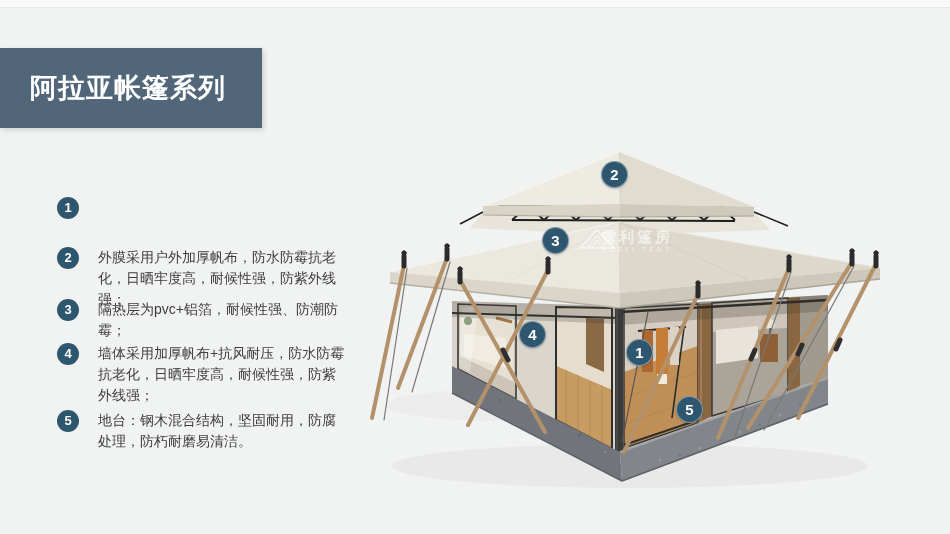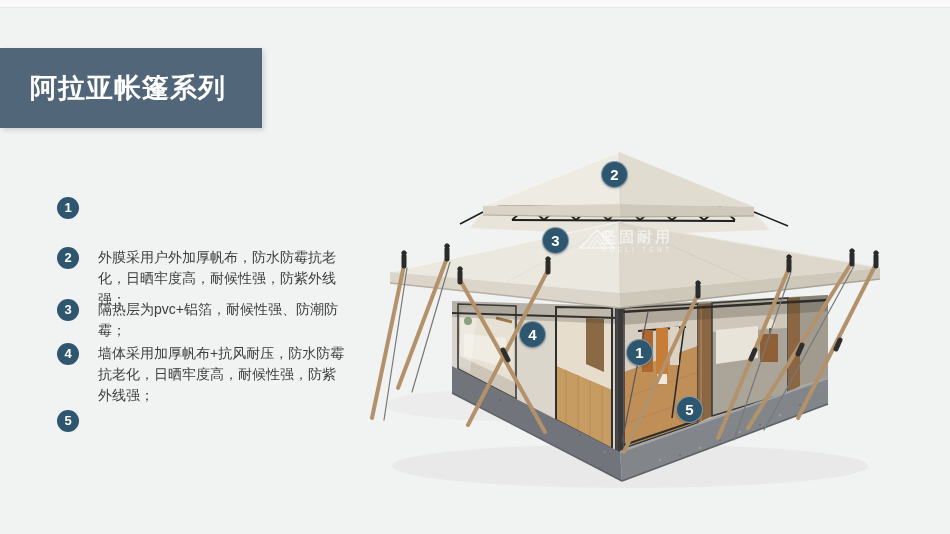--- a/index.html
+++ b/index.html
@@ -59,20 +59,21 @@
   <li class="feature" style="top:299px">
     <span class="badge">3</span>
     <p class="ftext">隔热层为pvc+铝箔，耐候性强、防潮防霉；</p>
   </li>
   <li class="feature" style="top:343px">
     <span class="badge">4</span>
     <p class="ftext">墙体采用加厚帆布+抗风耐压，防水防霉抗老化，日晒牢度高，耐候性强，防紫外线强；</p>
   </li>
   <li class="feature" style="top:410px">
     <span class="badge">5</span>
+    <p class="ftext">地台：钢木混合结构，坚固耐用，防腐处理，防朽耐磨易清洁。</p>
   </li>
 </ul>
 
 <div class="tent">
   <svg width="580" height="394" viewBox="360 140 580 394">
 
     <g>
       <ellipse cx="630" cy="466" rx="238" ry="22" fill="#e9e9e9"></ellipse>
       <ellipse cx="505" cy="405" rx="120" ry="16" fill="#ececec"></ellipse>
     </g>
@@ -243,21 +244,21 @@
           <circle cx="876" cy="253" r="2.2"></circle>
       </g>
     </g>
   </svg>
 
   <div class="watermark">
     <svg width="40" height="26" viewBox="0 0 40 26">
       <path d="M20,2 L3,20 L37,20 Z" fill="none" stroke="rgba(255,255,255,0.6)" stroke-width="1.6"></path>
       <path d="M20,7 L11,20 M20,7 L29,20 M20,12 L15,20 M20,12 L25,20" stroke="rgba(255,255,255,0.55)" stroke-width="1.1" fill="none"></path>
     </svg>
-    <div class="wm-cn">坚固耐用</div>
+    <div class="wm-cn">雪利篷房</div>
     <div class="wm-en">XUELI TENT</div>
   </div>
 
   <div class="marker" style="left:266px;top:199px">1</div>
   <div class="marker" style="left:241px;top:21px">2</div>
   <div class="marker" style="left:182px;top:87px">3</div>
   <div class="marker" style="left:159px;top:181px">4</div>
   <div class="marker" style="left:316px;top:256px">5</div>
 </div>
 

